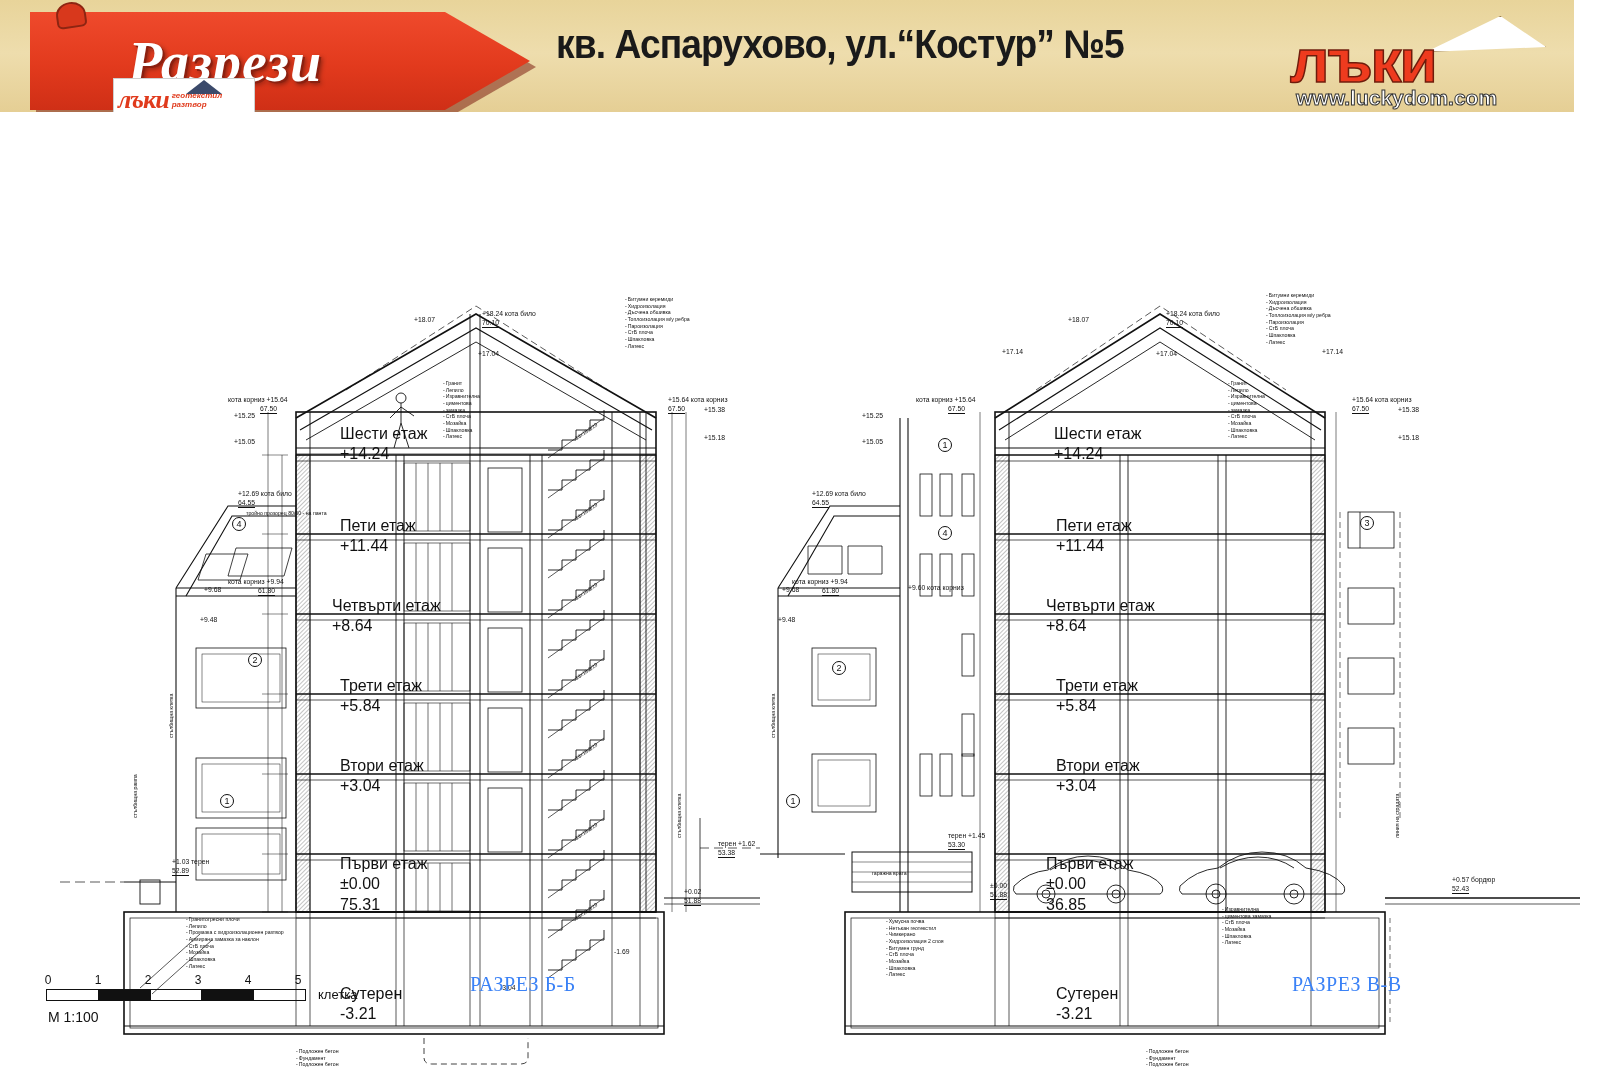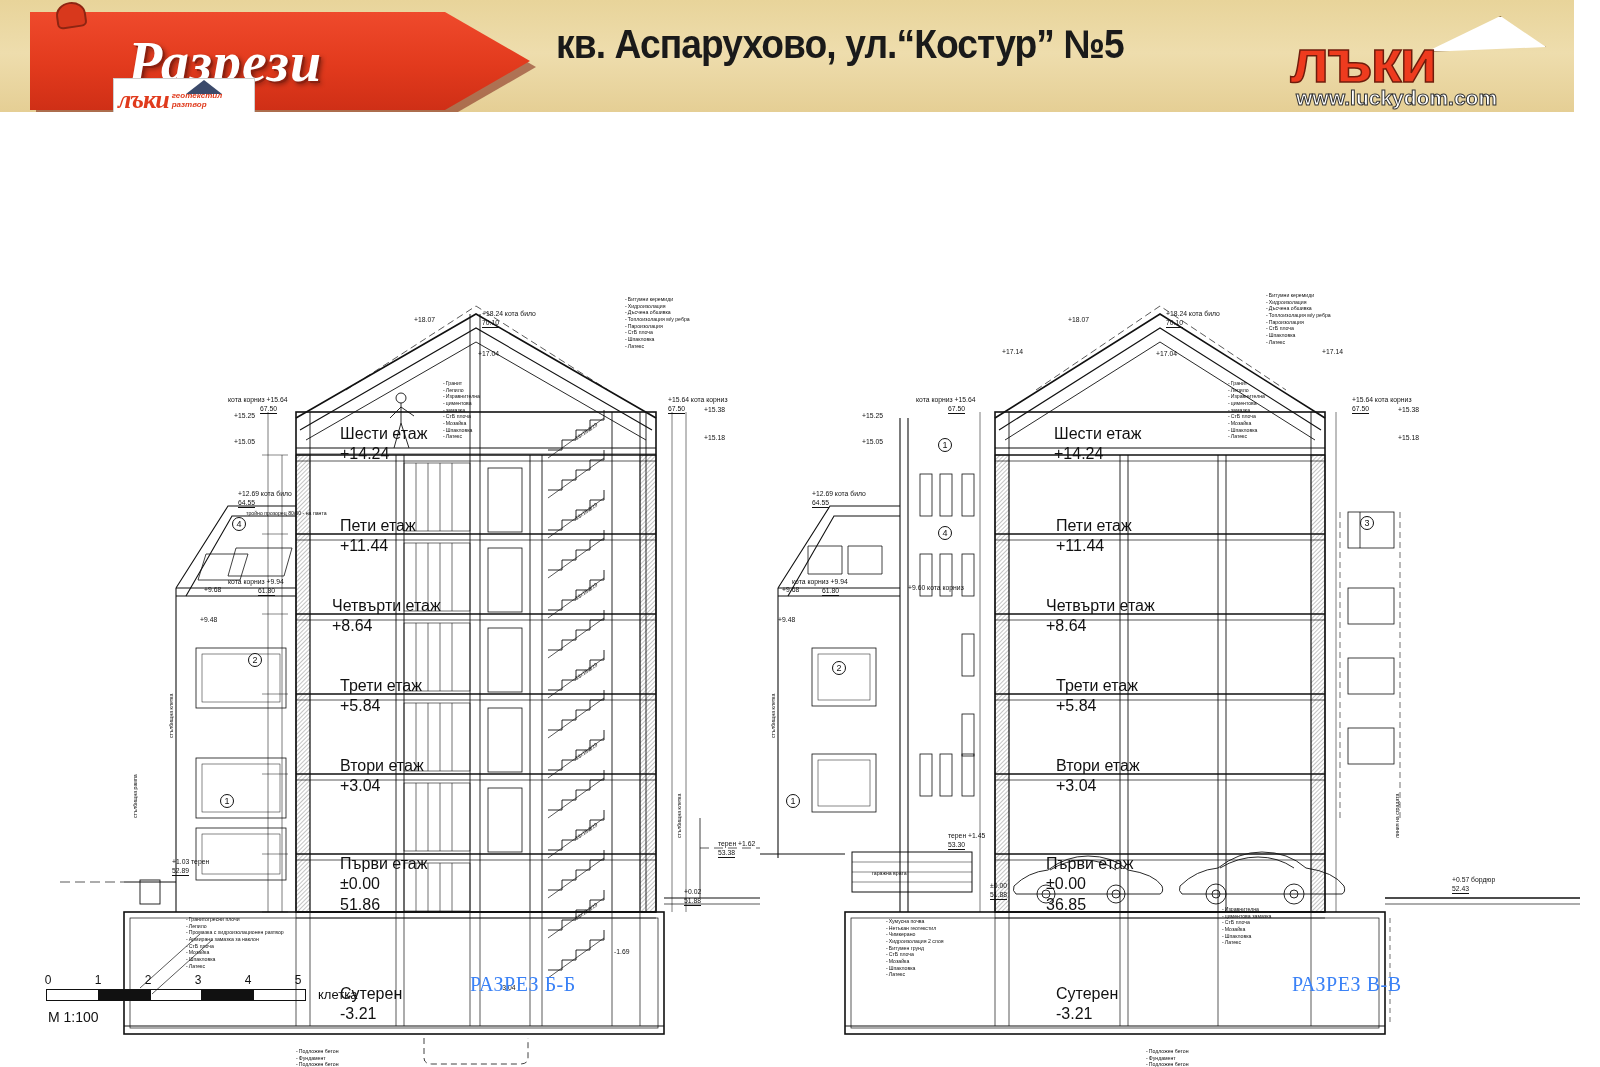--- a/index.html
+++ b/index.html
@@ -627,21 +627,21 @@
   <b>Трети етаж</b>
   <b>+5.84</b>
 </div>
 <div class="anno floor-lab" style="left:340px; top:638px;">
   <b>Втори етаж</b>
   <b>+3.04</b>
 </div>
 <div class="anno floor-lab" style="left:340px; top:736px;">
   <b>Първи етаж</b>
   <b>±0.00</b>
-  <b class="under">51.86</b>
+  <b class="under">75.31</b>
 </div>
 <div class="anno floor-lab" style="left:340px; top:866px;">
   <b>Сутерен</b>
   <b>-3.21</b>
 </div>
 
 <div class="anno elev" style="left:414px; top:198px;"><span>+18.07</span></div>
 <div class="anno elev" style="left:482px; top:192px;">
   <span>+18.24 кота било</span><br>
   <span class="under">70.10</span>

